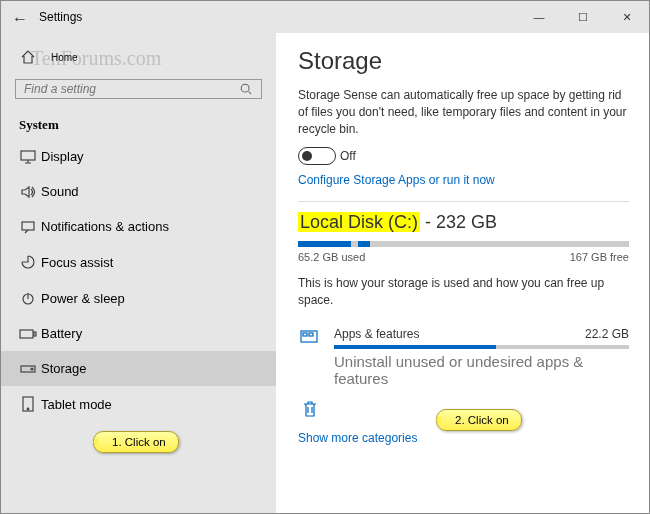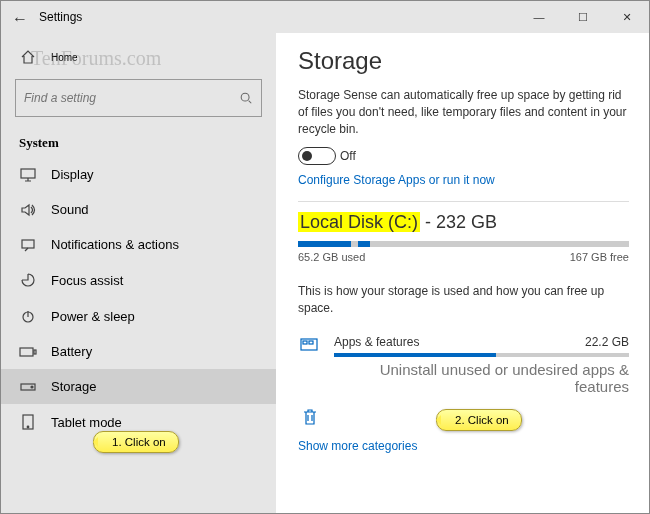--- a/index.html
+++ b/index.html
@@ -6,40 +6,40 @@
 body { background: #fff; width: 650px; height: 514px; overflow: hidden; position: relative; border: 1px solid #888; }
 .titlebar { height: 32px; display: flex; align-items: center; background: #e6e6e6; }
 .titlebar .back { width: 38px; text-align: center; font-size: 16px; color: #333; }
 .titlebar .title { flex: 1; font-size: 12px; color: #000; }
 .winbtns { display: flex; }
 .winbtn { width: 44px; height: 32px; display: flex; align-items: center; justify-content: center; font-size: 11px; color: #333; }
 .content { display: flex; height: calc(100% - 32px); }
 .sidebar { width: 275px; background: #e6e6e6; padding: 8px 0 0 0; position: relative; overflow: hidden; }
 .home { display: flex; align-items: center; gap: 14px; padding: 8px 18px; font-size: 10px; }
 .home .icon, .nav-item .icon { width: 18px; display: inline-flex; justify-content: center; color: #444; }
-.search { margin: 6px 14px 10px 14px; border: 1px solid #999; background: #e6e6e6; height: 38px; display: flex; align-items: center; padding: 0 8px; }
+.search { margin: 6px 14px 10px 14px; border: 1px solid #999; background: #e6e6e6; height: 20px; display: flex; align-items: center; padding: 0 8px; }
 .search input { flex: 1; border: none; background: transparent; font-size: 12px; font-style: italic; outline: none; color: #666; }
 .cat { padding: 8px 18px 6px; font-weight: 600; font-size: 13px; font-family: Liberation Serif, serif; }
-.nav-item { display: flex; align-items: center; gap: 14px; padding: 10px 18px; font-size: 13px; color: #000; position: relative; }
+.nav-item { display: flex; align-items: center; gap: 4px; padding: 10px 18px; font-size: 13px; color: #000; position: relative; }
 .nav-item.active { background: #cfcfcf; }
 .main { flex: 1; padding: 14px 20px 0 22px; overflow: hidden; background: #fff; font-size: 12px; color: #333; }
 .main h1 { font-weight: 400; font-size: 24px; margin-bottom: 12px; }
 .desc { font-size: 12px; color: #333; line-height: 1.4; margin-bottom: 10px; }
 .toggle { display: flex; align-items: center; gap: 4px; margin-bottom: 8px; }
 .switch { width: 38px; height: 18px; border: 1.5px solid #333; border-radius: 10px; position: relative; }
 .knob { width: 10px; height: 10px; background: #333; border-radius: 50%; position: absolute; top: 2.2px; left: 3px; }
 .link { color: #0067c0; font-size: 12px; cursor: pointer; }
 .hr { height: 1px; background: #ddd; margin: 14px 0 10px; }
 .disk-line { font-size: 18px; margin-bottom: 8px; }
 .hl { background: #ffff00; padding: 0 2px; }
 .bar { height: 6px; background: #ccc; position: relative; margin-bottom: 4px; }
 .bar .fill { position: absolute; left: 0; top: 0; bottom: 0; background: #0067c0; }
 .bar .flag { position: absolute; left: 60px; top: 0; bottom: 0; width: 12px; background: #0067c0; }
-.bar-labels { display: flex; justify-content: space-between; font-size: 11px; color: #555; margin-bottom: 20px; }
-.usage-item { display: flex; align-items: flex-start; gap: 12px; padding: 8px 0 2px; text-align: right; }
+.bar-labels { display: flex; justify-content: space-between; font-size: 11px; color: #555; margin-bottom: 12px; }
+.usage-item { display: flex; align-items: flex-start; gap: 12px; padding: 8px 0 2px; }
 .usage-icon { width: 24px; color: #0067c0; display: flex; justify-content: center; padding-top: 2px; font-size: 16px; }
 .usage-body { flex: 1; position: relative; }
 .usage-top { display: flex; justify-content: space-between; font-size: 12px; margin-bottom: 4px; }
 .usage-bar { height: 4px; background: #ccc; margin-bottom: 4px; position: relative; }
 .usage-bar .f { position: absolute; left: 0; top: 0; bottom: 0; background: #0067c0; }
 .usage-sub { font-size: 15px; color: #777; }
 .callout { position: absolute; background: linear-gradient(#ffffa0, #ffef50); border: 1px solid #b0a030; border-radius: 10px; padding: 4px 12px 4px 18px; font-size: 11.5px; box-shadow: 1px 1px 3px rgba(0,0,0,.3); z-index: 20; }
 .callout::before { content: ""; position: absolute; left: -6px; top: 50%; margin-top: -5px; border: 5px solid transparent; border-right-color: #ffef50; }
 .watermark { position: absolute; top: 46px; left: 30px; font-size: 20px; color: rgba(120,120,120,.35); z-index: 30; pointer-events: none; font-family: Liberation Serif, serif; }
 svg { display: block; }

